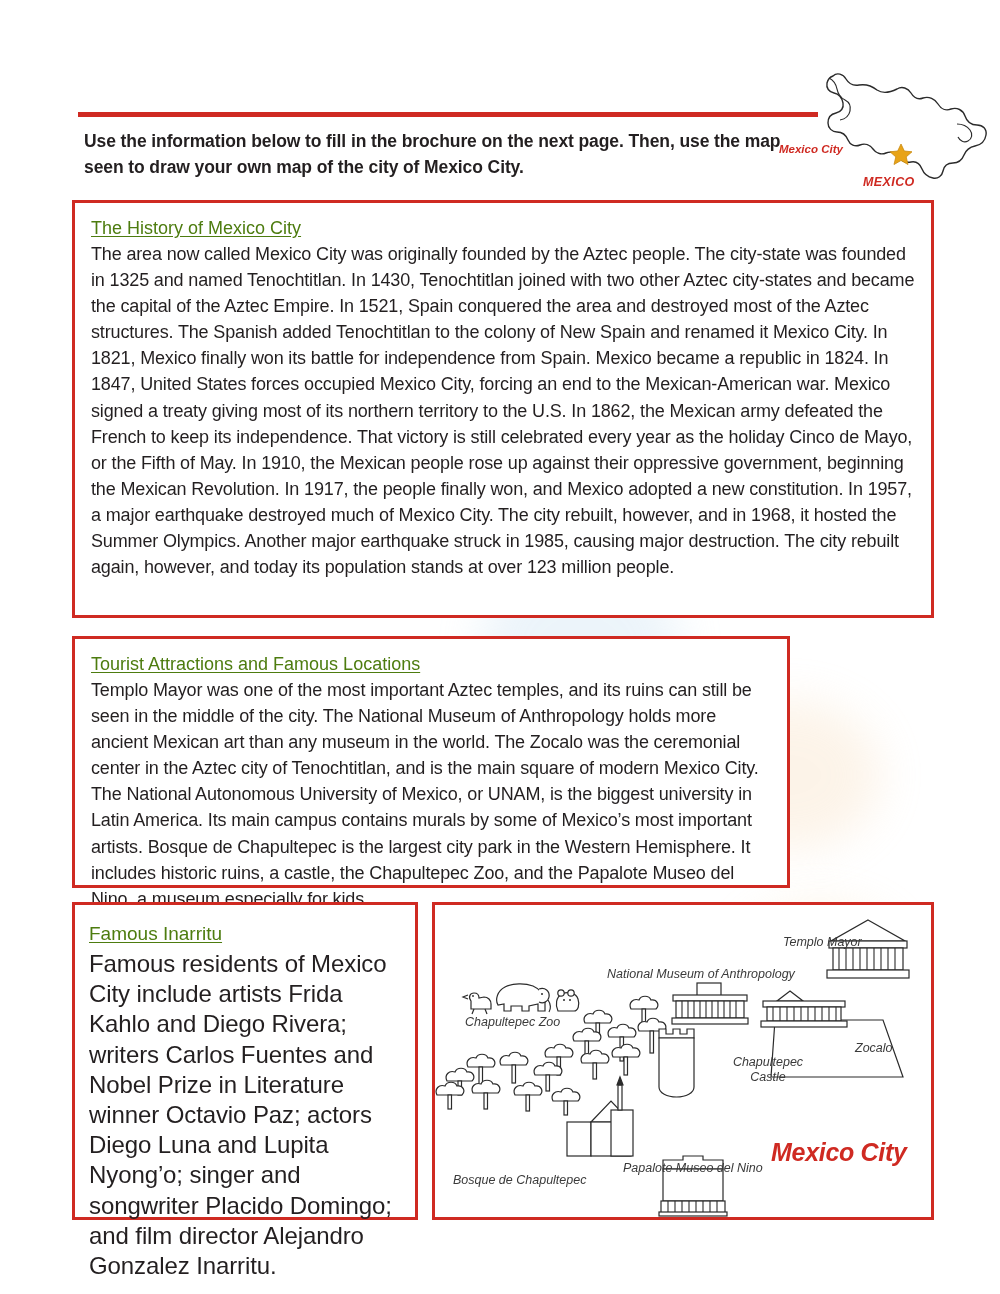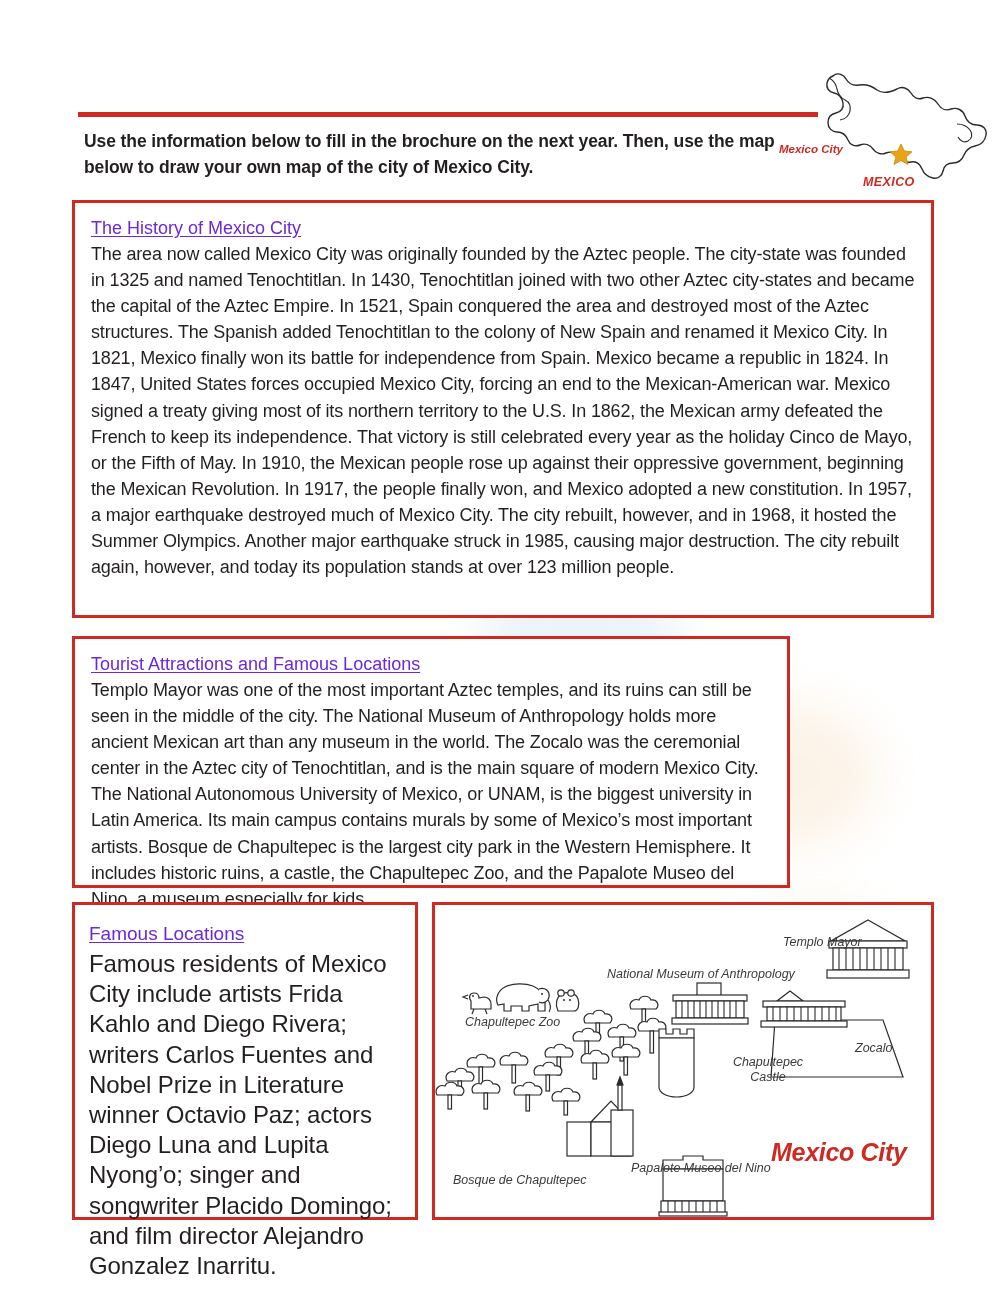--- a/index.html
+++ b/index.html
@@ -46,21 +46,21 @@
   }
 
   
   .box{position:absolute;border:3px solid #cf2a22;background:#fff;box-sizing:border-box;}
   #box-history{left:72px;top:200px;width:862px;height:418px;}
   #box-tourist{left:72px;top:636px;width:718px;height:252px;}
   #box-residents{left:72px;top:902px;width:346px;height:318px;}
   #box-map{left:432px;top:902px;width:502px;height:318px;}
 
   .sect-head{
-    font-size:18px;line-height:26px;color:#6d28d9;
+    font-size:18px;line-height:26px;color:#4d7c0f;
     text-decoration:underline;text-underline-offset:2px;
     font-weight:normal;
   }
   .body-text{
     font-size:18px;line-height:26.1px;color:#231f20;
     text-align:left;letter-spacing:-0.15px;
   }
   #box-history .pad{padding:12px 14px 0 16px;}
   #box-tourist .pad{padding:12px 14px 0 16px;}
   #box-residents .pad{padding:14px 10px 0 14px;}
@@ -96,21 +96,21 @@
   <div class="blob" style="left:200px;top:420px;width:120px;height:110px;background:#f2c7a0;"></div>
   <div class="blob" style="left:480px;top:560px;width:200px;height:170px;background:#bcd9ee;"></div>
   <div class="blob" style="left:700px;top:700px;width:180px;height:150px;background:#f6d7b0;"></div>
   <div class="blob" style="left:740px;top:905px;width:160px;height:110px;background:#f7d9ac;"></div>
 
   <div class="header">
 
 
     <div class="title-rule"></div>
 
-    <div class="subtitle">Use the information below to fill in the brochure on the next year. Then, use the map below to draw your own map of the city of Mexico City.</div>
+    <div class="subtitle">Use the information below to fill in the brochure on the next page. Then, use the map seen to draw your own map of the city of Mexico City.</div>
 
     <div class="hdr-map">
       <svg width="190" height="140" viewBox="0 0 190 140">
         <path d="M28 14 C32 10 38 12 41 17 C44 22 48 24 54 23 C60 22 67 24 72 28
                  C78 32 86 30 92 27 C97 24 103 26 106 31 C109 36 113 38 118 36
                  C124 34 130 37 133 42 C136 47 141 49 146 47 C152 45 158 48 160 54
                  C162 60 166 63 172 63 C178 63 182 67 181 73 C180 79 176 83 170 84
                  C165 85 161 88 159 93 C157 98 153 101 148 101 C143 101 139 104 138 109
                  C137 114 133 117 128 116 C123 115 119 112 117 107 C115 102 111 99 106 100
                  C101 101 97 99 94 95 C91 91 86 89 81 91 C76 93 71 91 68 87
@@ -136,21 +136,21 @@
 
   <div class="box" id="box-tourist">
     <div class="pad">
       <div class="sect-head">Tourist Attractions and Famous Locations</div>
       <div class="body-text">Templo Mayor was one of the most important Aztec temples, and its ruins can still be seen in the middle of the city. The National Museum of Anthropology holds more ancient Mexican art than any museum in the world. The Zocalo was the ceremonial center in the Aztec city of Tenochtitlan, and is the main square of modern Mexico City. The National Autonomous University of Mexico, or UNAM, is the biggest university in Latin America. Its main campus contains murals by some of Mexico’s most important artists. Bosque de Chapultepec is the largest city park in the Western Hemisphere. It includes historic ruins, a castle, the Chapultepec Zoo, and the Papalote Museo del Nino, a museum especially for kids.</div>
     </div>
   </div>
 
   <div class="box" id="box-residents">
     <div class="pad">
-      <div class="sect-head">Famous Locations</div>
+      <div class="sect-head">Famous Inarritu</div>
       <div class="body-text">Famous residents of Mexico City include artists Frida Kahlo and Diego Rivera; writers Carlos Fuentes and Nobel Prize in Literature winner Octavio Paz; actors Diego Luna and Lupita Nyong’o; singer and songwriter Placido Domingo; and film director Alejandro Gonzalez Inarritu.</div>
     </div>
   </div>
 
   <div class="box" id="box-map">
     <div class="mapwrap">
       <svg width="496" height="312" viewBox="0 0 496 312" fill="none" stroke="#2b2b2b" stroke-width="1.2">
 
         <g>
           <polygon points="433,15 470,36 396,36" fill="#fff" stroke="#2b2b2b"></polygon>
@@ -332,21 +332,21 @@
           </g>
           <rect x="224" y="307" width="68" height="4" fill="#fff" stroke="#2b2b2b"></rect>
         </g>
       </svg>
 
       <div class="mlabel" style="left:348px;top:30px;">Templo Mayor</div>
       <div class="mlabel" style="left:172px;top:62px;">National Museum of Anthropology</div>
       <div class="mlabel" style="left:420px;top:136px;">Zocalo</div>
       <div class="mlabel" style="left:30px;top:110px;font-style:italic;">Chapultepec Zoo</div>
       <div class="mlabel two" style="left:262px;top:150px;width:86px;margin-left:28px;">Chapultepec Castle</div>
-      <div class="mlabel" style="left:196px;top:256px;">Papalote Museo del Nino</div>
+      <div class="mlabel" style="left:188px;top:256px;">Papalote Museo del Nino</div>
       <div class="mlabel" style="left:18px;top:268px;">Bosque de Chapultepec</div>
 
       <div class="map-city-label">Mexico City</div>
     </div>
   </div>
 
   <div class="footer">
     
     
 

